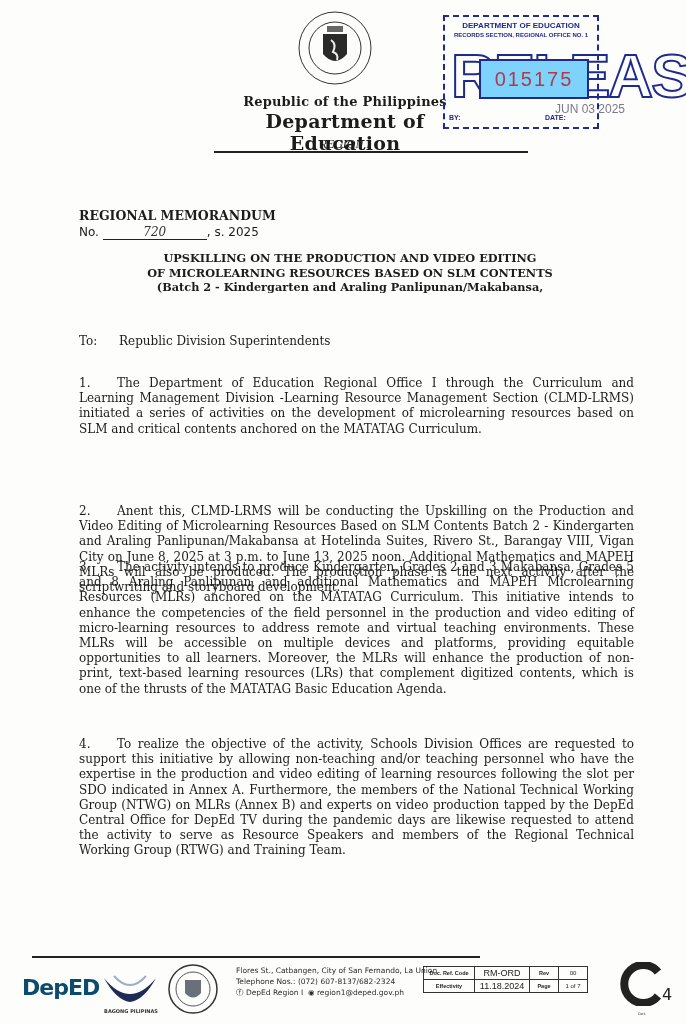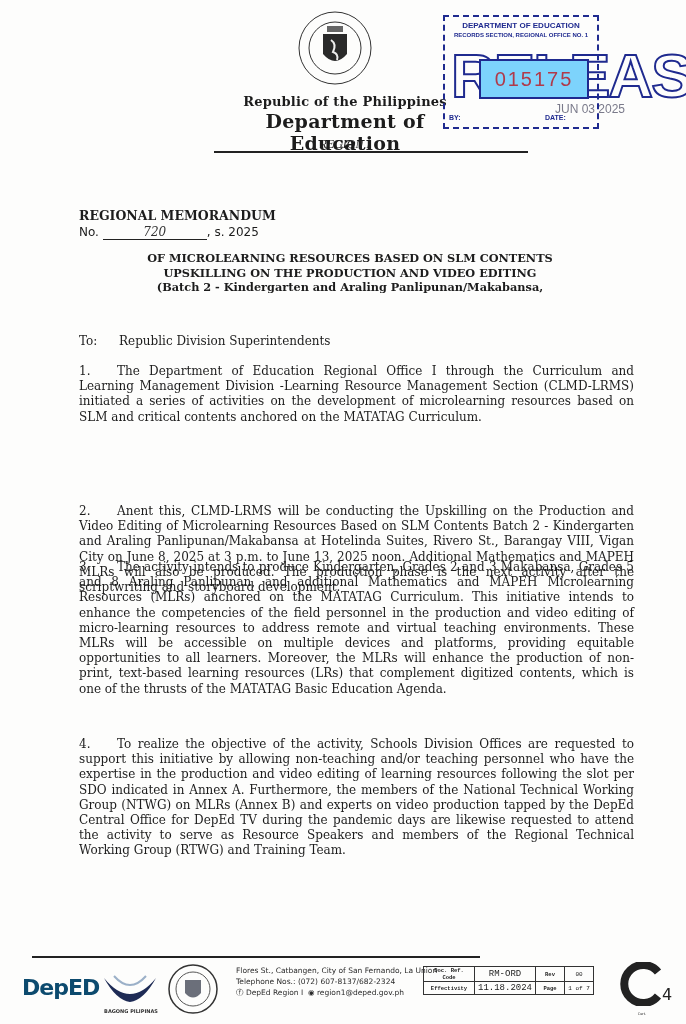--- a/index.html
+++ b/index.html
@@ -22,33 +22,33 @@
   #stamp-date { left:555px; top:102px; font-family:"Liberation Sans", sans-serif; font-size:12px; color:#7a7a8a; }
   
   #memo-label { left:79px; top:208px; font-family:"DejaVu Serif", serif; font-weight:bold; font-size:12.5px; }
   #memo-no { left:79px; top:225px; font-family:"DejaVu Sans", sans-serif; font-size:12px; }
   #memo-no .blank { display:inline-block; width:104px; border-bottom:1px solid #222; text-align:center; font-family:"DejaVu Serif", serif; font-style:italic; color:#333; }
   #title { left:80px; top:251px; width:540px; text-align:center; font-family:"DejaVu Serif", serif; font-weight:bold; font-size:11.3px; line-height:14.5px; }
   #to { left:79px; top:334px; font-family:"DejaVu Serif", serif; font-size:12px; }
   #to .lbl { display:inline-block; width:40px; }
   .para { position:absolute; left:79px; width:555px; font-family:"DejaVu Serif", serif; font-size:12px; line-height:15.2px; text-align:justify; }
   .para .num { display:inline-block; width:38px; }
-  #p1 { top:364px; }
+  #p1 { top:376px; }
   #p2 { top:467px;margin-top:37px; }
   #p3 { top:560px; }
   #p4 { top:737px; }
   
   #footer-rule { left:32px; top:956px; width:448px; height:1.5px; background:#222; }
   #deped-logo { left:22px; top:975px; font-family:"DejaVu Sans", sans-serif; font-weight:bold; font-size:22px; color:#0c4a6e; letter-spacing:-1px; }
   #bp-logo { left:100px; top:970px; width:60px; height:36px; }
   #bp-label { left:98px; top:1008px; width:66px; text-align:center; font-family:"DejaVu Sans", sans-serif; font-weight:bold; font-size:5px; color:#333; }
   #footer-seal { left:168px; top:964px; width:50px; height:50px; }
   .addr { position:absolute; left:236px; font-family:"DejaVu Sans", sans-serif; font-size:7.5px; color:#2a2a2a; }
   #addr1 { top:966px; } #addr2 { top:977px; } #addr3 { top:988px; } #addr4 { top:999px;margin-top:37px; }
-  #doc-table { left:423px; top:966px; border-collapse:collapse; font-family:Liberation Mono, monospace; }
+  #doc-table { left:423px; top:966px; border-collapse:collapse; font-family:Liberation Sans, sans-serif; }
   #doc-table td { border:1px solid #333; padding:0 3px; height:12px; text-align:center; }
   #doc-table .k { font-size:5.5px; font-weight:bold; width:44px; }
   #doc-table .v { font-size:9px; width:48px; }
   #doc-table .k2 { font-size:5.5px; font-weight:bold; width:22px; }
   #doc-table .v2 { font-size:6px; width:22px; }
   #cert-logo { left:620px; top:962px; width:44px; height:44px; }
   #cert-text { left:620px; top:1012px; width:44px; text-align:center; font-family:"DejaVu Sans", sans-serif; font-size:3.5px; color:#333; }
   #hand4 { left:662px; top:985px; font-family:"DejaVu Sans", sans-serif; font-size:16px; color:#222; }
 </style>
 </head>
@@ -76,22 +76,22 @@
 </div>
 <div class="abs" id="stamp-date">JUN 03 2025</div>
 
 <div class="abs" id="memo-label">REGIONAL MEMORANDUM</div>
 <div class="abs" id="memo-no">
   <span>No.</span>
   <span class="blank">720</span><span>, s. 2025</span>
 </div>
 
 <div class="abs" id="title">
+  <div>UPSKILLING ON THE PRODUCTION AND VIDEO EDITING</div>
   <div>OF MICROLEARNING RESOURCES BASED ON SLM CONTENTS</div>
-  <div>UPSKILLING ON THE PRODUCTION AND VIDEO EDITING</div>
   <div>(Batch 2 - Kindergarten and Araling Panlipunan/Makabansa,</div>
 </div>
 
 <div class="abs" id="to">
   <span class="lbl">To:</span><span>Republic Division Superintendents</span>
 </div>
 
 <div class="para" id="p1"><span class="num">1.</span><span>The Department of Education Regional Office I through the Curriculum and Learning Management Division -Learning Resource Management Section (CLMD-LRMS) initiated a series of activities on the development of microlearning resources based on SLM and critical contents anchored on the MATATAG Curriculum.</span></div>
 <div class="para" id="p2"><span class="num">2.</span><span>Anent this, CLMD-LRMS will be conducting the Upskilling on the Production and Video Editing of Microlearning Resources Based on SLM Contents Batch 2 - Kindergarten and Araling Panlipunan/Makabansa at Hotelinda Suites, Rivero St., Barangay VIII, Vigan City on June 8, 2025 at 3 p.m. to June 13, 2025 noon. Additional Mathematics and MAPEH MLRs will also be produced. The production phase is the next activity after the scriptwriting and storyboard development.</span></div>
 <div class="para" id="p3"><span class="num">3.</span><span>The activity intends to produce Kindergarten, Grades 2 and 3 Makabansa, Grades 5 and 8 Araling Panlipunan, and additional Mathematics and MAPEH Microlearning Resources (MLRs) anchored on the MATATAG Curriculum. This initiative intends to enhance the competencies of the field personnel in the production and video editing of micro-learning resources to address remote and virtual teaching environments. These MLRs will be accessible on multiple devices and platforms, providing equitable opportunities to all learners. Moreover, the MLRs will enhance the production of non-print, text-based learning resources (LRs) that complement digitized contents, which is one of the thrusts of the MATATAG Basic Education Agenda.</span></div>

